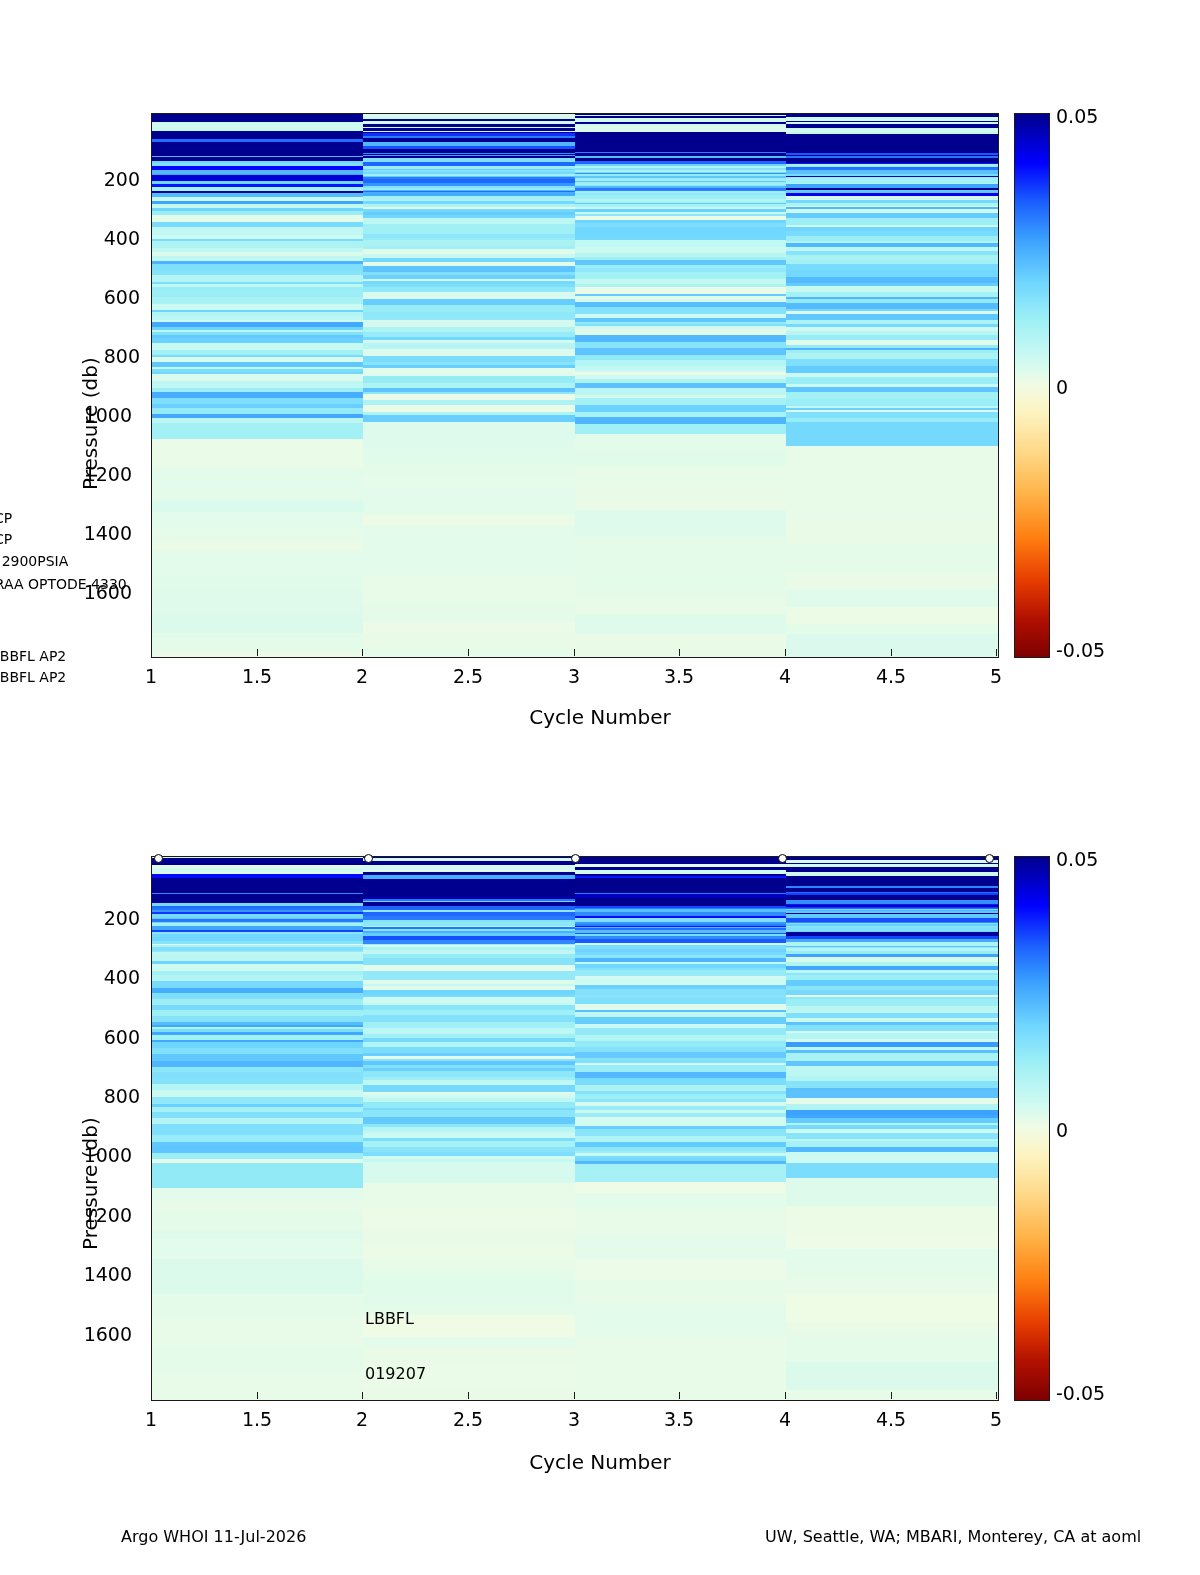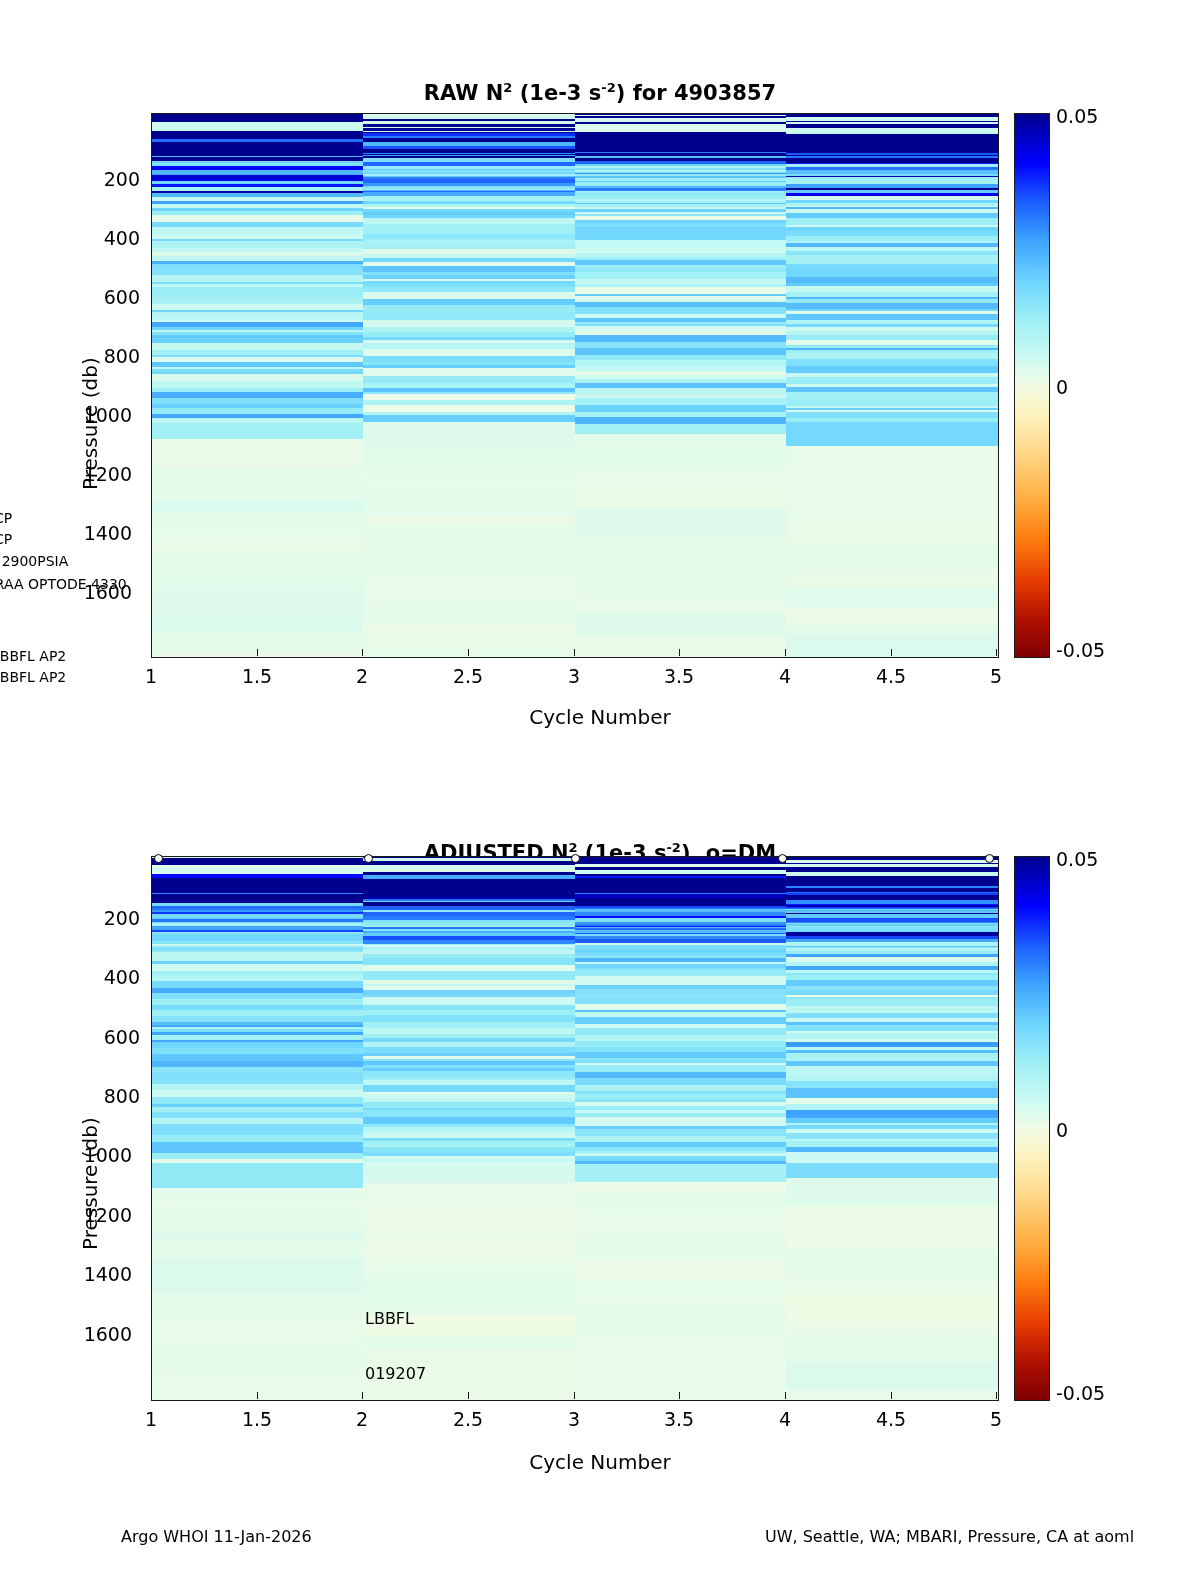--- a/index.html
+++ b/index.html
@@ -145,23 +145,20 @@
     font-size: 16px;
     color: #000;
     white-space: nowrap;
   }
 </style>
 </head>
 <body>
 
 <div class="panel" style="top:0;height:760px;">
 
-  <div class="panel-title" style="top:80px;">
-    <span>RAW N<sup>2</sup> (1e-3 s<sup>-2</sup>) for 4903857</span>
-  </div>
 
   <div class="y-label" style="left:78px;top:490px;">Pressure (db)</div>
 
   <div class="tick-y" style="left:70px;top:168px;">200</div>
   <div class="tick-y" style="left:70px;top:227px;">400</div>
   <div class="tick-y" style="left:70px;top:286px;">600</div>
   <div class="tick-y" style="left:70px;top:345px;">800</div>
   <div class="tick-y" style="left:62px;top:404px;">1000</div>
   <div class="tick-y" style="left:62px;top:463px;">1200</div>
   <div class="tick-y" style="left:62px;top:522px;">1400</div>
@@ -618,23 +615,20 @@
   <div class="side-note" style="left:-6px;top:510px;">CP</div>
   <div class="side-note" style="left:-6px;top:531px;">CP</div>
   <div class="side-note" style="left:-12px;top:553px;">K 2900PSIA</div>
   <div class="side-note" style="left:-14px;top:576px;">ERAA OPTODE 4330</div>
   <div class="side-note" style="left:-8px;top:648px;">LBBFL AP2</div>
   <div class="side-note" style="left:-8px;top:669px;">LBBFL AP2</div>
 </div>
 
 <div class="panel" style="top:760px;height:760px;">
 
-  <div class="panel-title" style="top:80px;">
-    <span>ADJUSTED N<sup>2</sup> (1e-3 s<sup>-2</sup>), o=DM</span>
-  </div>
 
   <div class="y-label" style="left:78px;top:490px;">Pressure (db)</div>
 
   <div class="tick-y" style="left:70px;top:147px;">200</div>
   <div class="tick-y" style="left:70px;top:206px;">400</div>
   <div class="tick-y" style="left:70px;top:266px;">600</div>
   <div class="tick-y" style="left:70px;top:325px;">800</div>
   <div class="tick-y" style="left:62px;top:384px;">1000</div>
   <div class="tick-y" style="left:62px;top:444px;">1200</div>
   <div class="tick-y" style="left:62px;top:503px;">1400</div>
@@ -1076,14 +1070,14 @@
   <div class="tick-x" style="left:966px;top:648px;">5</div>
 
   <div class="x-label" style="top:690px;">Cycle Number</div>
 
   <div class="cbar" style="left:1014px;top:96px;height:543px;"></div>
   <div class="cbar-tick" style="left:1056px;top:88px;">0.05</div>
   <div class="cbar-tick" style="left:1056px;top:359px;">0</div>
   <div class="cbar-tick" style="left:1056px;top:622px;">-0.05</div>
 </div>
 
-<div class="footer-text" style="left:121px;top:1527px;">Argo WHOI 11-Jan-2026</div>
-<div class="footer-text" style="left:765px;top:1527px;">UW, Seattle, WA; MBARI, Pressure, CA at aoml</div>
+<div class="footer-text" style="left:121px;top:1527px;">Argo WHOI 11-Jul-2026</div>
+<div class="footer-text" style="left:765px;top:1527px;">UW, Seattle, WA; MBARI, Monterey, CA at aoml</div>
 
 </body></html>

